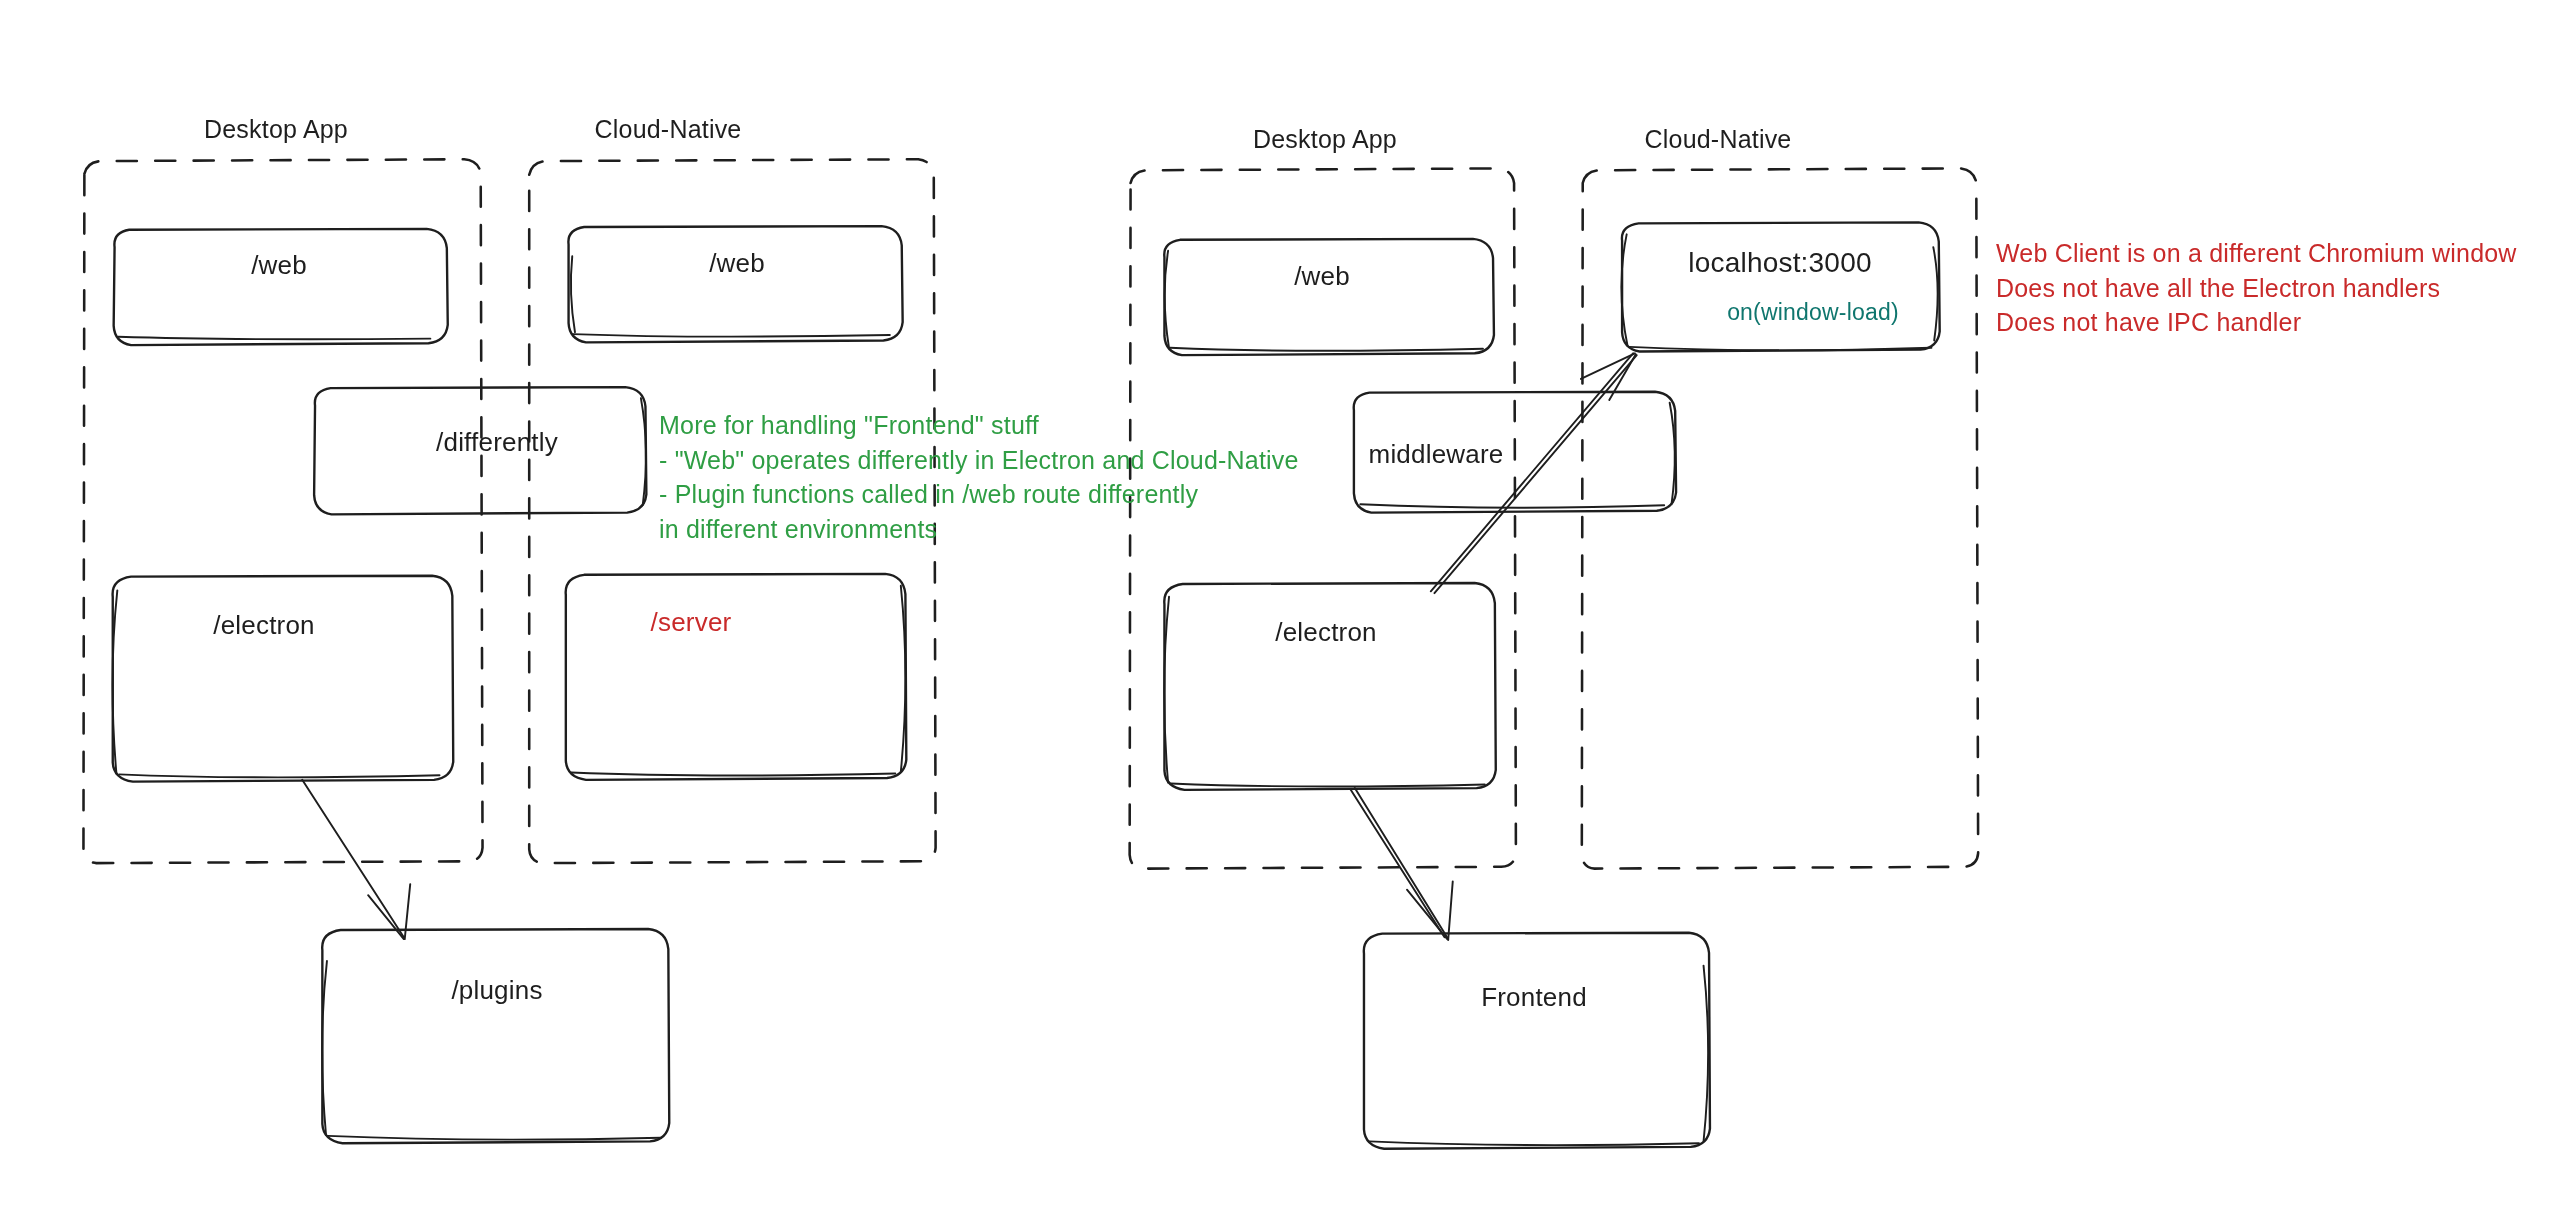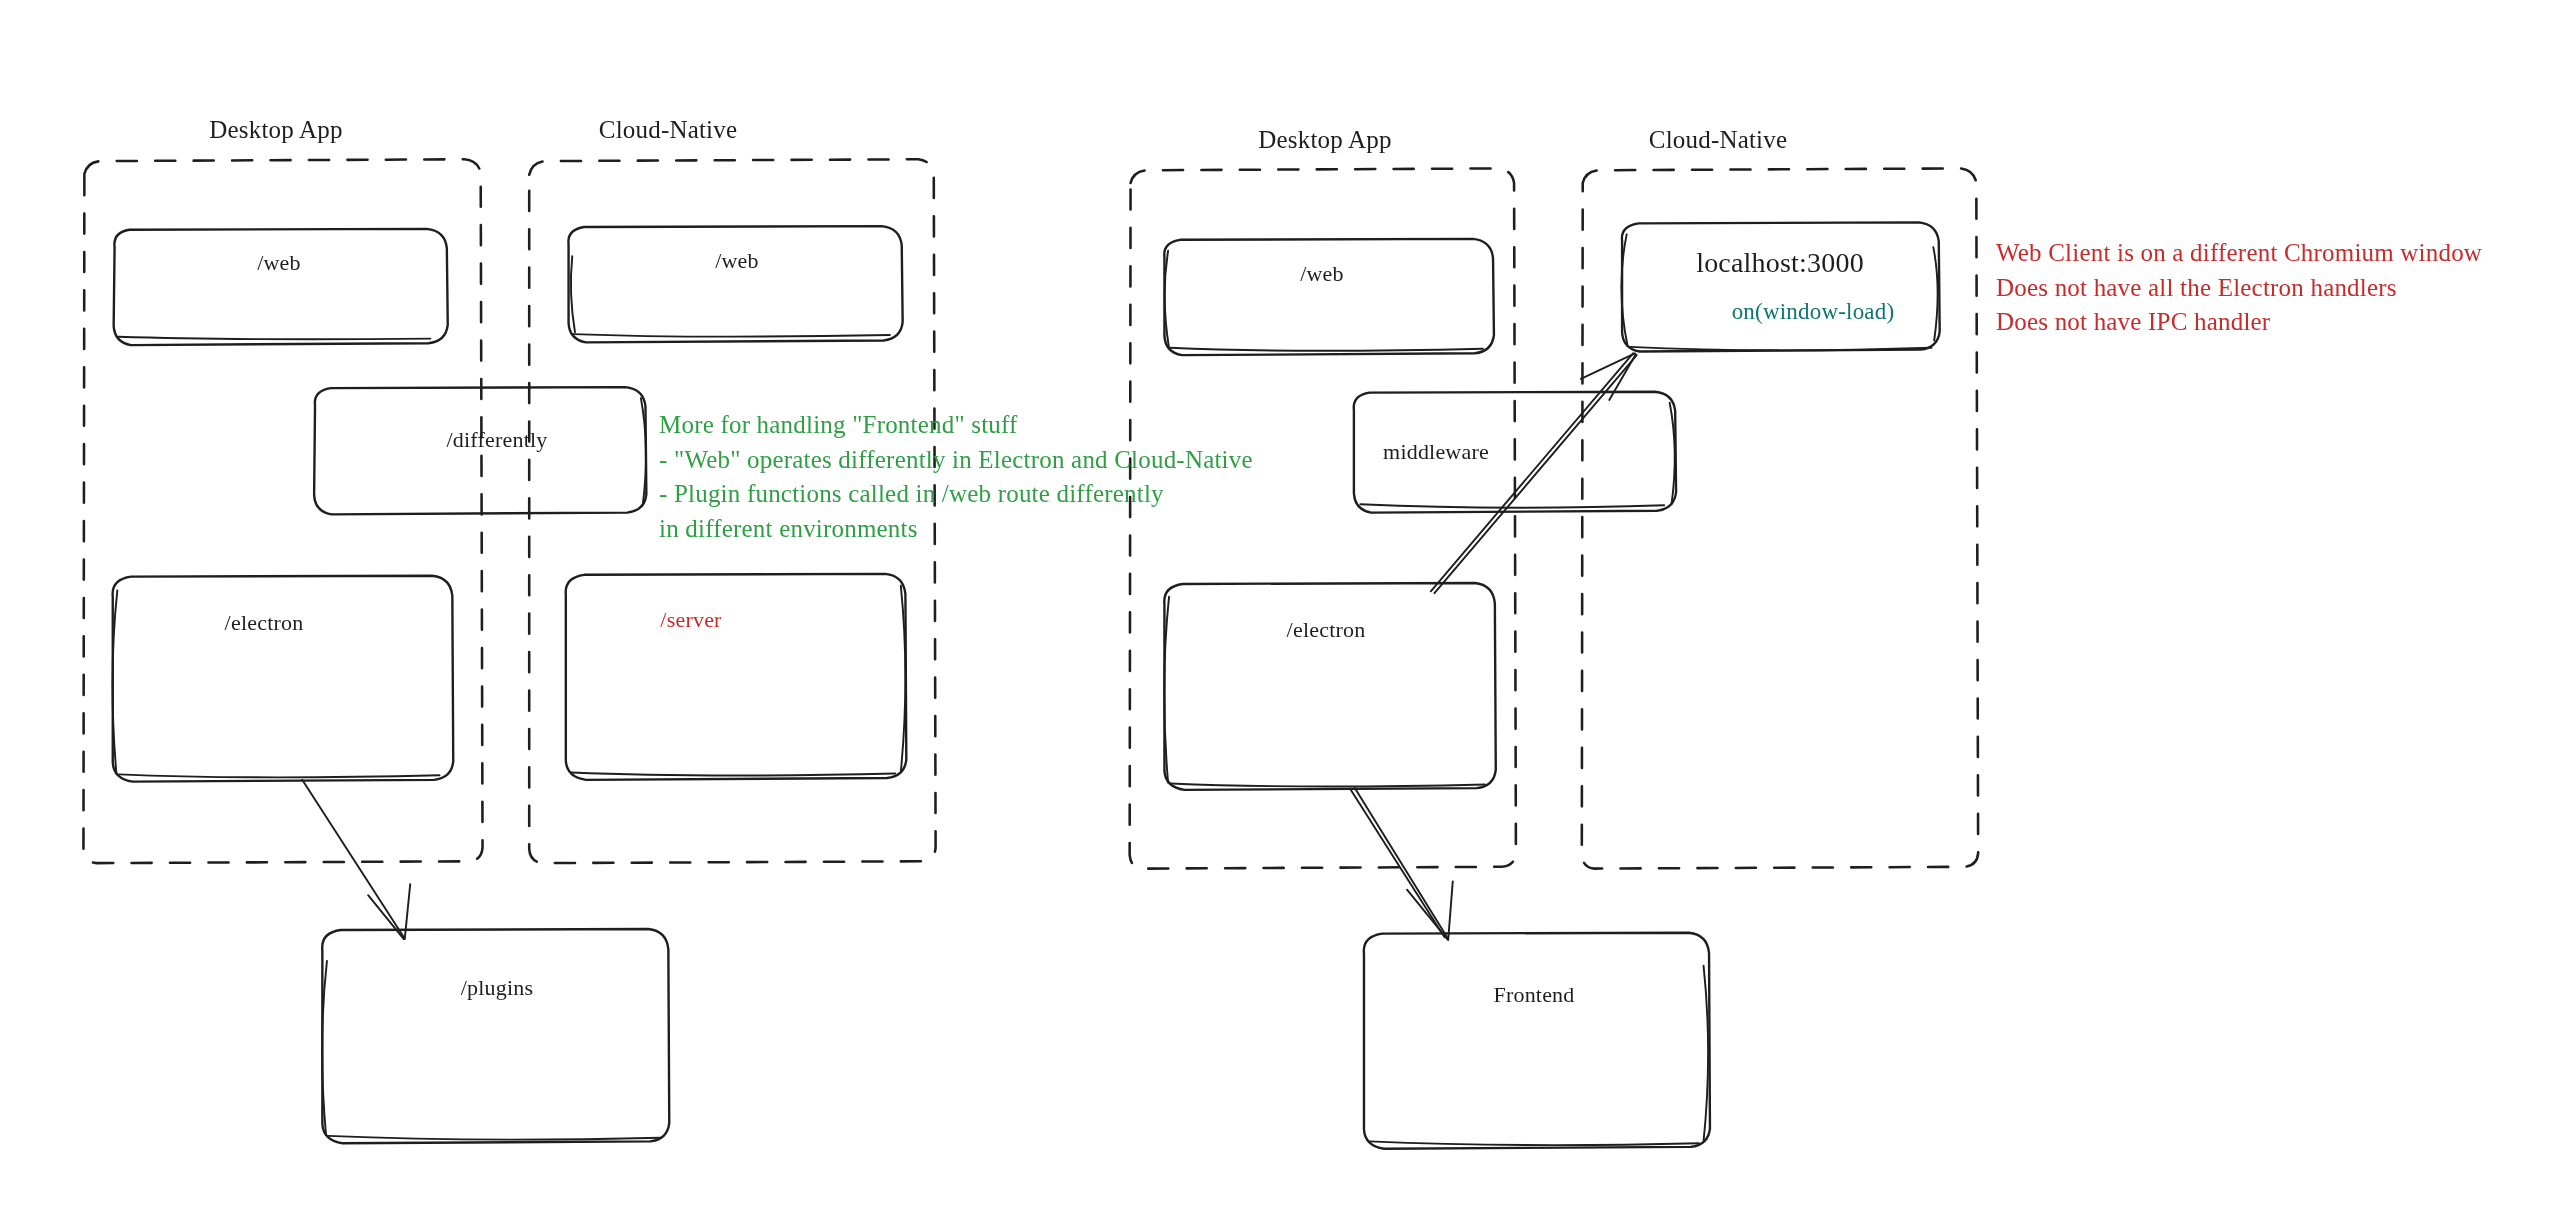--- a/index.html
+++ b/index.html
@@ -21,32 +21,32 @@
   #sketch {
     position: absolute;
     left: 0;
     top: 0;
     width: 2576px;
     height: 1232px;
   }
   .label {
     position: absolute;
     white-space: pre;
-    font-family: Liberation Serif, serif;
+    font-family: Liberation Sans, sans-serif;
     color: #1e1e1e;
     line-height: 1.25;
     letter-spacing: 0.2px;
   }
   .grp-title {
     font-size: 25px;
     text-align: center;
     transform: translateX(-50%);
   }
   .box-label {
-    font-size: 22px;
+    font-size: 26px;
     text-align: center;
     transform: translateX(-50%);
   }
   .box-label.big {
     font-size: 28px;
   }
   .note {
     font-size: 25px;
     line-height: 1.38;
     white-space: pre-line;

